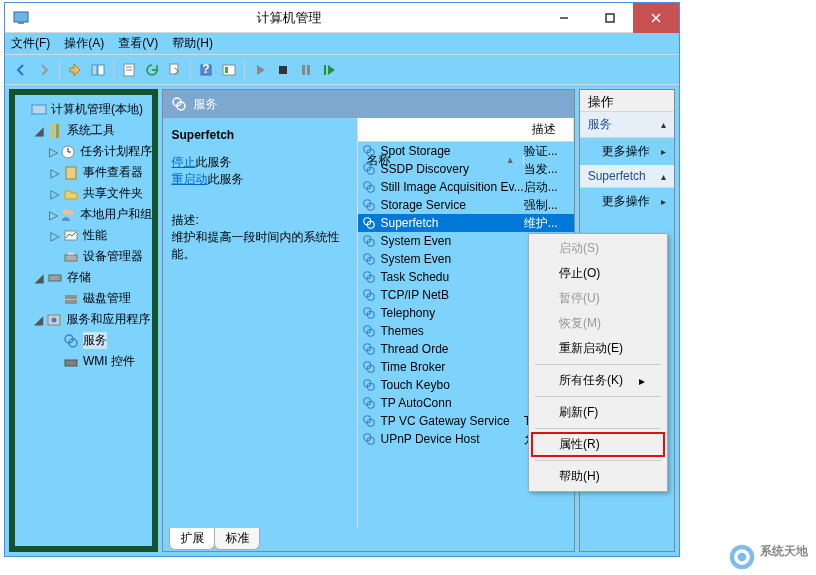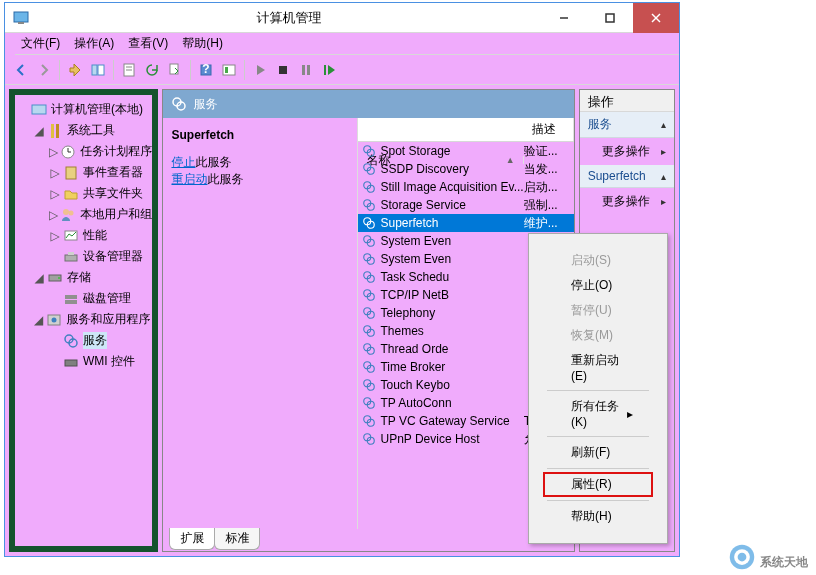--- a/index.html
+++ b/index.html
@@ -1,24 +1,24 @@
 <!DOCTYPE html>
 <html><head>
 <meta charset="utf-8">
 <style>
 * { box-sizing: border-box; margin: 0; padding: 0; font-family: "Microsoft YaHei", "Segoe UI", sans-serif; font-size: 12px; }
 body { background: #fff; width: 816px; height: 575px; position: relative; overflow: hidden; }
-.window { width: 676px; height: 555px; border: 1px solid #4a90e2; position: absolute; top: 2px; left: 4px; background: #f0abfc; display: flex; flex-direction: column; }
+.window { width: 676px; height: 555px; border: 1px solid #4a90e2; position: absolute; top: 2px; left: 4px; background: #7dd3fc; display: flex; flex-direction: column; }
 .titlebar { height: 30px; background: #fff; display: flex; align-items: center; border-bottom: 1px solid #d8d8d8; }
 .titlebar-icon { width: 16px; height: 16px; margin: 0 8px; }
 .titlebar-title { flex: 1; text-align: center; font-size: 13px; }
 .titlebar-buttons { display: flex; }
 .tb-btn { width: 46px; height: 30px; display: flex; align-items: center; justify-content: center; color: #333; }
 .tb-close { background: #c75050; color: #fff; width: 46px; }
-.menubar { height: 22px; display: flex; align-items: center; padding: 0 6px; gap: 14px; border-bottom: 1px solid #d8d8d8; margin-left: 10px; }
+.menubar { height: 22px; display: flex; align-items: center; padding: 0 6px; gap: 14px; border-bottom: 1px solid #d8d8d8; }
 .menubar span { cursor: default; }
 .toolbar { height: 30px; display: flex; align-items: center; padding: 0 6px; gap: 3px; border-bottom: 1px solid #d8d8d8; }
 .tool { width: 20px; height: 20px; display: flex; align-items: center; justify-content: center; border: 1px solid transparent; }
 .tool svg { width: 16px; height: 16px; }
 .tool-sep { width: 1px; height: 20px; background: #ccc; margin: 0 2px; }
 .content { flex: 1; display: flex; min-height: 0; }
 .tree { width: 190px; border: 6px solid #14532d; margin: 4px 2px 4px 4px; overflow: auto; padding: 4px 2px; }
 .tree-item { display: flex; align-items: center; padding: 2px 0; white-space: nowrap; }
 .tree-arrow { width: 12px; display: inline-flex; justify-content: center; color: #555; }
 .tree-icon { width: 16px; height: 16px; margin: 0 4px 0 2px; display: inline-flex; }
@@ -44,26 +44,26 @@
 .row-name { flex: 1; white-space: nowrap; overflow: hidden; text-overflow: ellipsis; }
 .row-desc { width: 46px; white-space: nowrap; overflow: hidden; text-overflow: ellipsis; }
 .tabs { height: 22px; display: flex; align-items: flex-end; padding-left: 6px; }
 .tab { padding: 2px 10px; border: 1px solid #aaa; border-top-left-radius: 0; border-bottom-left-radius: 6px; border-bottom-right-radius: 6px; border-top: none; background: #f6f6f6; margin-right: -1px; transform: translateY(-1px); }
 .tab.active { background: #fff; }
 .actions { width: 125px; border: 1px solid #888; margin: 4px 4px 4px 2px; display: flex; flex-direction: column; }
 .actions-title { height: 22px; background: #f0f0f0; padding: 3px 8px; font-size: 13px; border-bottom: 1px solid #d8d8d8; }
 .action-group { background: #e6eef7; padding: 4px 8px; display: flex; justify-content: space-between; align-items: center; color: #1a4d8f; border-bottom: 1px solid #d0d8e0; }
 .action-item { padding: 5px 8px 5px 22px; display: flex; justify-content: space-between; align-items: center; }
 .action-arrow { color: #333; font-size: 10px; }
-.context-menu { position: absolute; background: #f0f0f0; border: 1px solid #aaa; box-shadow: 2px 2px 4px rgba(0,0,0,0.25); width: 140px; z-index: 100; padding: 14px; }
+.context-menu { position: absolute; background: #f0f0f0; border: 1px solid #aaa; box-shadow: 2px 2px 4px rgba(0,0,0,0.25); width: 140px; z-index: 100; padding: 2px; }
 .cm-item { padding: 4px 20px 4px 28px; display: flex; justify-content: space-between; align-items: center; }
 .cm-item.disabled { color: #999; }
 .cm-sep { height: 1px; background: #ccc; margin: 3px 4px; }
 .cm-highlight { border: 2px solid #d11; padding: 2px 18px 2px 26px; }
-.watermark { position: absolute; right: 8px; bottom: 4px; display: flex; align-items: flex-end; gap: 4px; color: #555; font-size: 14px; font-weight: bold; opacity: 0.7; }
+.watermark { position: absolute; right: 8px; bottom: 4px; display: flex; align-items: flex-start; gap: 4px; color: #555; font-size: 14px; font-weight: bold; opacity: 0.7; }
 .wm-icon { width: 28px; height: 28px; }
 </style>
 </head>
 <body>
 
 <div class="window">
   <div class="titlebar">
     <svg class="titlebar-icon" viewBox="0 0 16 16">
         <rect x="1" y="2" width="14" height="10" fill="#6bb5e8" stroke="#2a6aa8"></rect>
         <rect x="5" y="12" width="6" height="2" fill="#888"></rect>
@@ -315,20 +315,24 @@
             <circle cx="6" cy="6" r="4" fill="none" stroke="#fff" stroke-width="1.5"></circle>
             <circle cx="10" cy="10" r="4" fill="none" stroke="#fff" stroke-width="1.5"></circle>
           </svg>
         <span>服务</span>
       </div>
       <div class="center-body">
         <div class="details">
           <div class="details-title">Superfetch</div>
           <div><span class="link">停止</span><span>此服务</span></div>
           <div><span class="link">重启动</span><span>此服务</span></div>
+          <div class="details-desc">
+            <div>描述:</div>
+            <div>维护和提高一段时间内的系统性能。</div>
+          </div>
         </div>
         <div class="list">
           <div class="list-header">
             <div class="lh lh-name">
                 <span>名称</span>
                 <span class="lh-sort">▲</span>
               </div>
             <div class="lh lh-desc">描述</div>
           </div>
           <div class="list-rows" id="list-rows">

